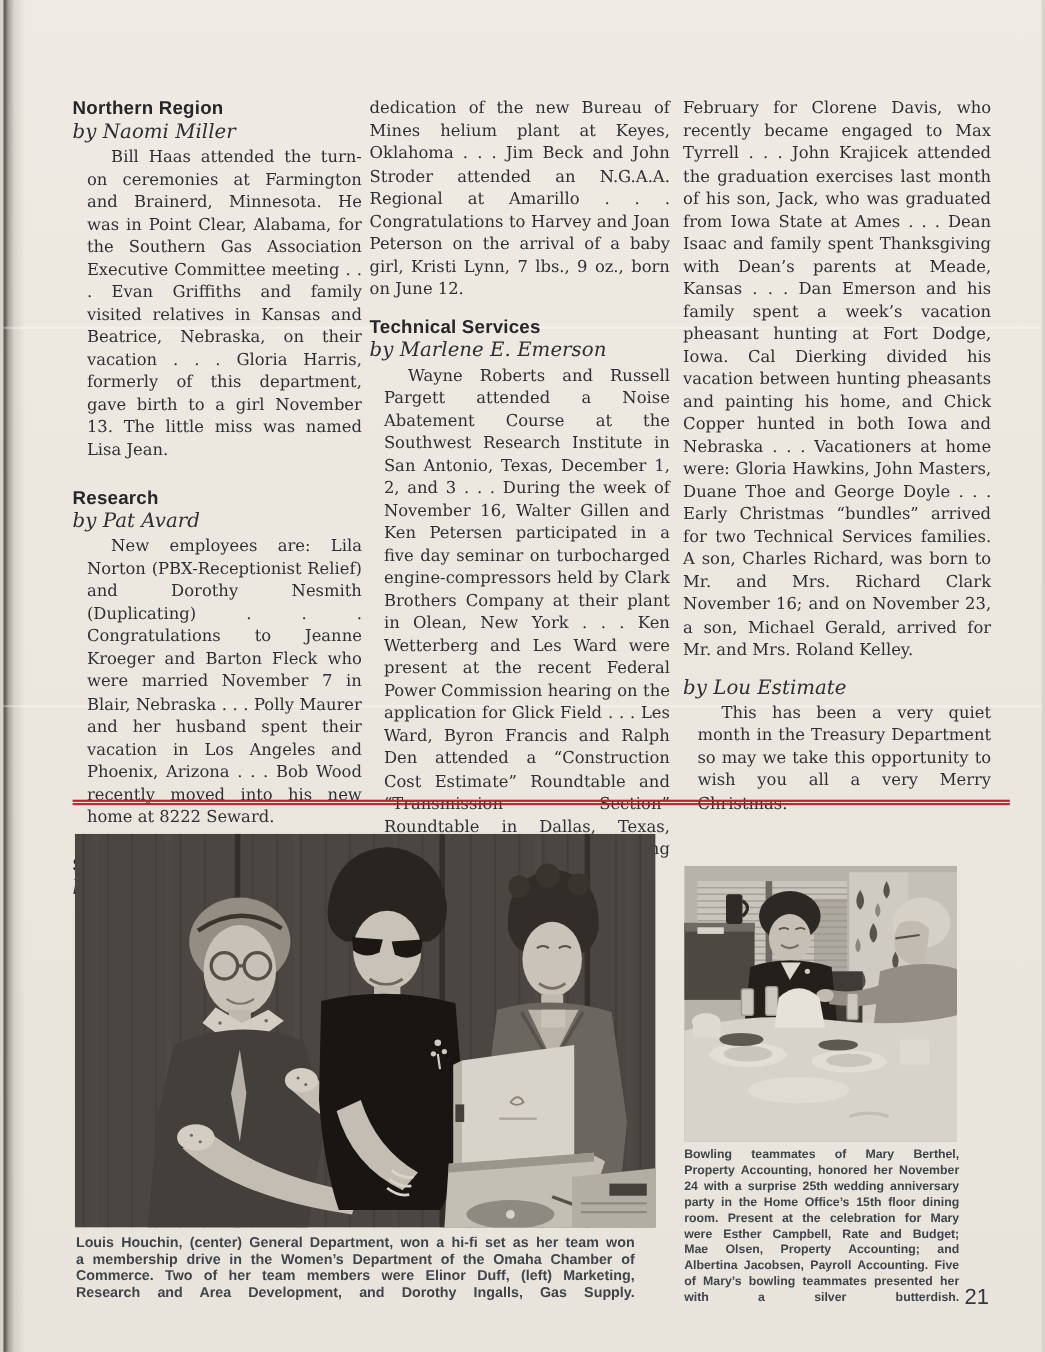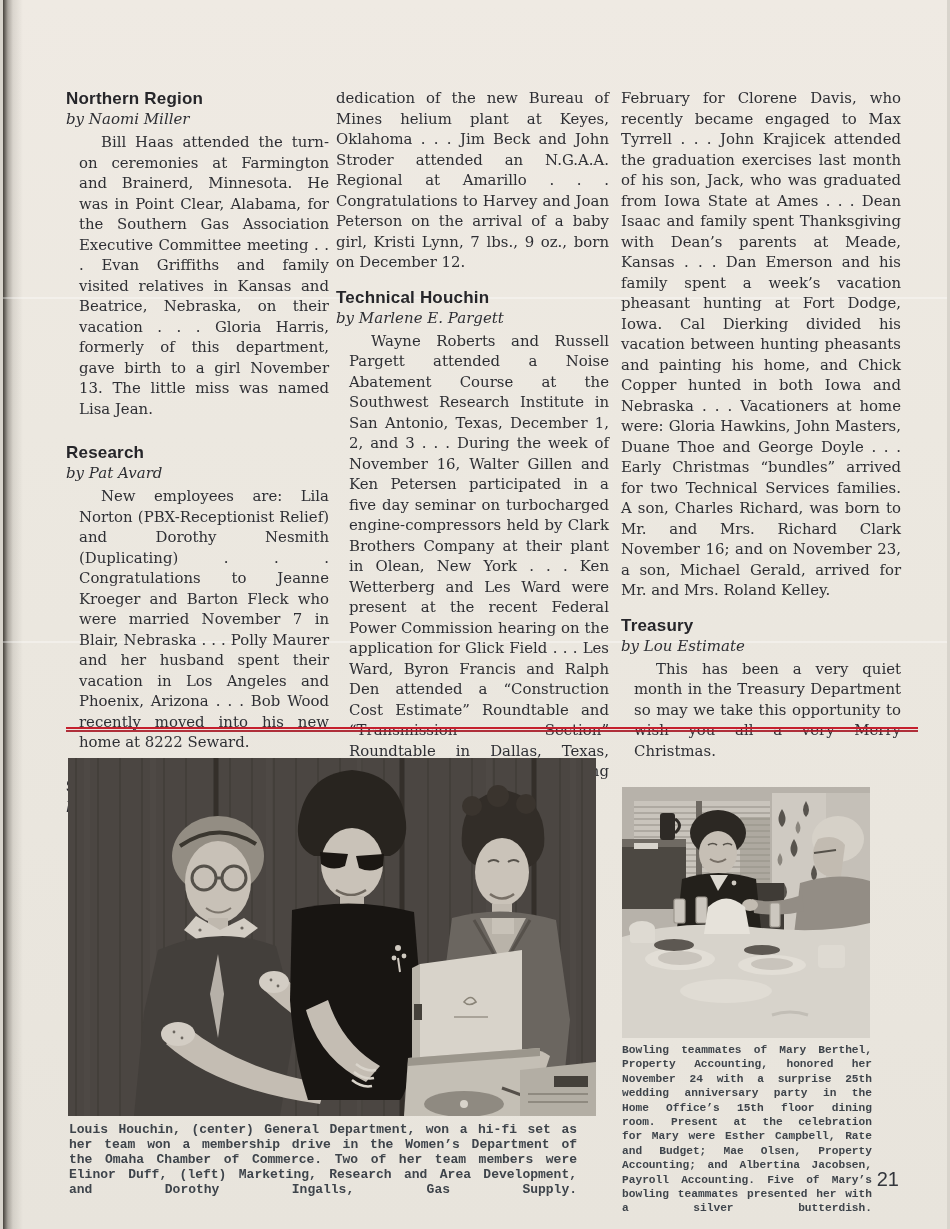--- a/index.html
+++ b/index.html
@@ -36,41 +36,41 @@
   .col3{left:618px;width:280px;}
   .sec{margin-top:23px;}
   .sec:first-child{margin-top:0;}
   .sec.after-cont{margin-top:14px;}
   .sec-heading{
     font-family:"Liberation Sans", sans-serif;
     font-size:17px;font-weight:700;letter-spacing:.2px;
     color:var(--heading);line-height:21px;
   }
   .byline{
-    font-style:italic;font-size:15px;line-height:21px;
+    font-style:italic;font-size:18px;line-height:21px;
     color:var(--ink);
   }
   p.body{
     text-align:justify;
     font-size:14.9px;line-height:20.5px;
     color:var(--ink);
     margin-top:2px;
   }
   p.body.indent{text-indent:22px;margin-left:13px;}
   p.body.cont{margin-top:0;}
   .rule{position:absolute;left:63px;top:727px;width:852px;}
   .rule .r1{height:2px;background:var(--accent);}
   .rule .r2{height:2px;background:var(--accent-dark);margin-top:1px;opacity:.9;}
   figure.photo{position:absolute;}
   figure.photo svg{display:block;}
   .photo-left{left:65px;top:758px;}
   .photo-right{left:619px;top:787px;}
   .caption{
     position:absolute;
-    font-family:Liberation Mono, monospace;
+    font-family:Liberation Sans, sans-serif;
     font-weight:700;color:var(--caption);
     text-align:justify;text-align-last:justify;
     word-spacing:2px;
   }
   .caption-left{left:66px;top:1122px;width:508px;font-size:13px;line-height:15px;}
   .caption-right{left:619px;top:1043px;width:250px;font-size:11.2px;line-height:14.4px;}
   .page-number{
     position:absolute;left:856px;top:1168px;width:40px;
     font-family:"Liberation Sans", sans-serif;
     font-size:20px;font-weight:400;color:#33363c;
@@ -97,32 +97,31 @@
       <p class="body indent">New employees are:  Lila Norton (PBX-Receptionist Relief) and Dorothy Nesmith (Duplicating) . . . Congratulations to Jeanne Kroeger and Barton Fleck who were married November 7 in Blair, Nebraska . . . Polly Maurer and her husband spent their vacation in Los Angeles and Phoenix, Arizona . . . Bob Wood recently moved into his new home at 8222 Seward.</p>
     </div>
     <div class="sec">
       <h2 class="sec-heading">Southwest Region</h2>
       <p class="byline">by Arline Henni</p>
       <p class="body indent">R. B. McLaughlin attended the</p>
     </div>
   </section>
 
   <section class="col col2">
-    <p class="body cont">dedication of the new Bureau of Mines helium plant at Keyes, Oklahoma . . . Jim Beck and John Stroder attended an N.G.A.A. Regional at Amarillo . . . Congratulations to Harvey and Joan Peterson on the arrival of a baby girl, Kristi Lynn, 7 lbs., 9 oz., born on December 12.</p>
+    <p class="body cont">dedication of the new Bureau of Mines helium plant at Keyes, Oklahoma . . . Jim Beck and John Stroder attended an N.G.A.A. Regional at Amarillo . . . Congratulations to Harvey and Joan Peterson on the arrival of a baby girl, Kristi Lynn, 7 lbs., 9 oz., born on June 12.</p>
     <div class="sec after-cont">
-      <h2 class="sec-heading">Technical Houchin</h2>
-      <p class="byline">by Marlene E. Pargett</p>
+      <h2 class="sec-heading">Technical Services</h2>
+      <p class="byline">by Marlene E. Emerson</p>
       <p class="body indent">Wayne Roberts and Russell Pargett attended a Noise Abatement Course at the Southwest Research Institute in San Antonio, Texas, December 1, 2, and 3 . . . During the week of November 16, Walter Gillen and Ken Petersen participated in a five day seminar on turbocharged engine-compressors held by Clark Brothers Company at their plant in Olean, New York . . . Ken Wetterberg and Les Ward were present at the recent Federal Power Commission hearing on the application for Glick Field . . . Les Ward, Byron Francis and Ralph Den attended a “Construction Cost Estimate” Roundtable and “Transmission Section” Roundtable in Dallas, Texas, December 3 and 4 . . . Wedding bells will ring in</p>
     </div>
   </section>
 
   <section class="col col3">
     <p class="body cont">February for Clorene Davis, who recently became engaged to Max Tyrrell . . . John Krajicek attended the graduation exercises last month of his son, Jack, who was graduated from Iowa State at Ames . . . Dean Isaac and family spent Thanksgiving with Dean’s parents at Meade, Kansas . . . Dan Emerson and his family spent a week’s vacation pheasant hunting at Fort Dodge, Iowa.  Cal Dierking divided his vacation between hunting pheasants and painting his home, and Chick Copper hunted in both Iowa and Nebraska . . . Vacationers at home were:  Gloria Hawkins, John Masters, Duane Thoe and George Doyle . . . Early Christmas “bundles” arrived for two Technical Services families.  A son, Charles Richard, was born to Mr. and Mrs. Richard Clark November 16; and on November 23, a son, Michael Gerald, arrived for Mr. and Mrs. Roland Kelley.</p>
     <div class="sec after-cont">
-      <h2 class="sec-heading">Treasury</h2>
       <p class="byline">by Lou Estimate</p>
       <p class="body indent">This has been a very quiet month in the Treasury Department so may we take this opportunity to wish you all a very Merry Christmas.</p>
     </div>
   </section>
 
   <div class="rule">
     <div class="r1"></div>
       <div class="r2"></div>
   </div>
 

